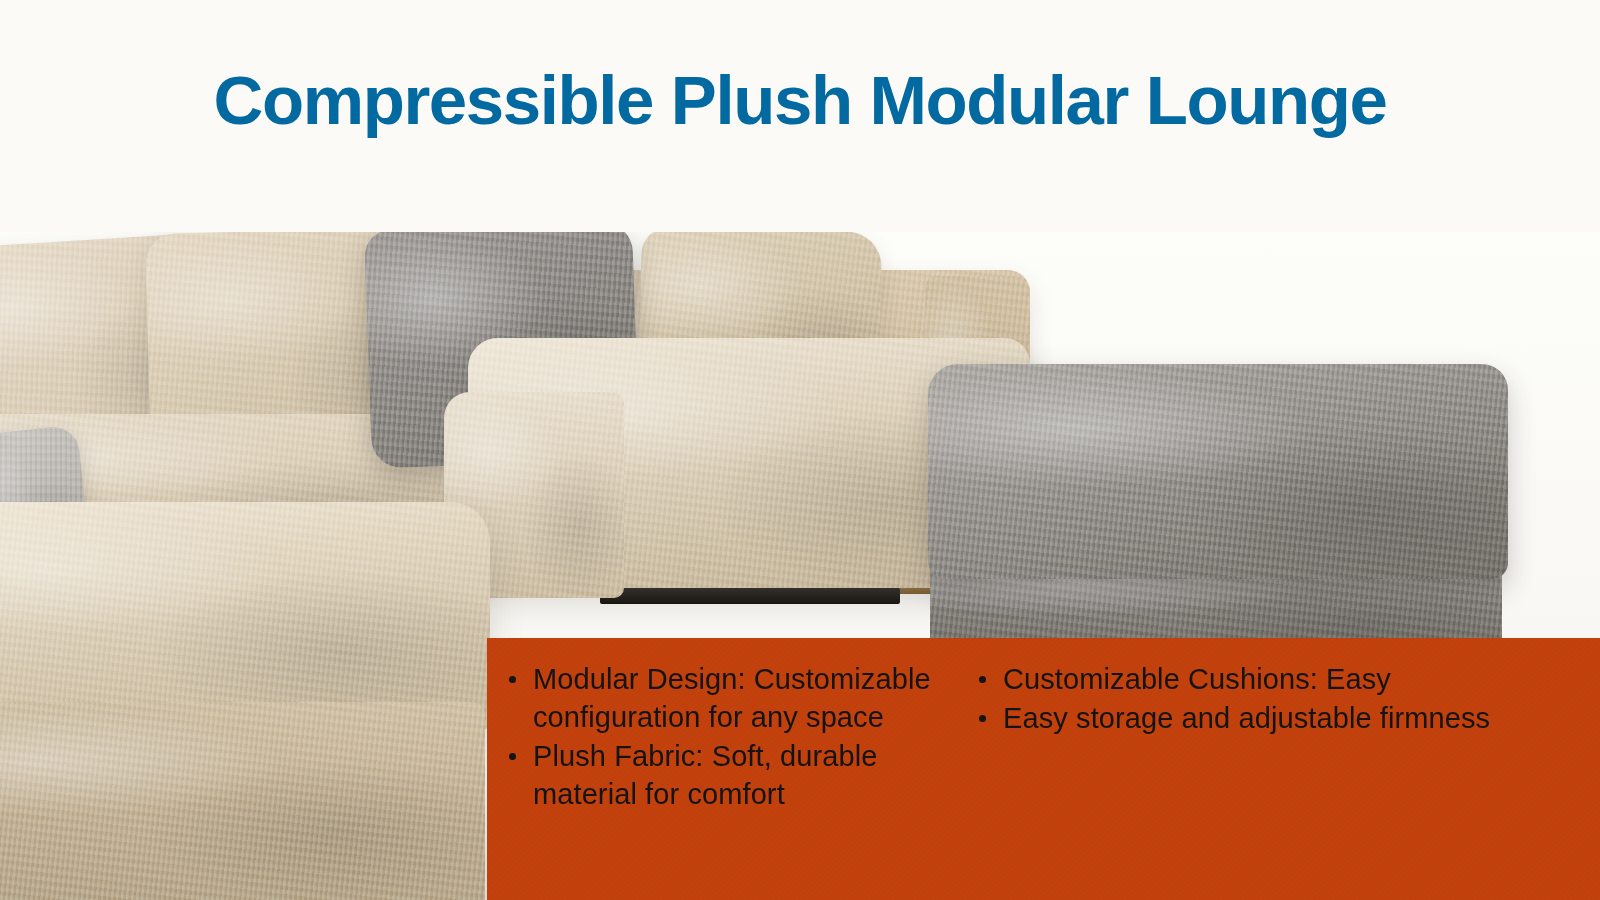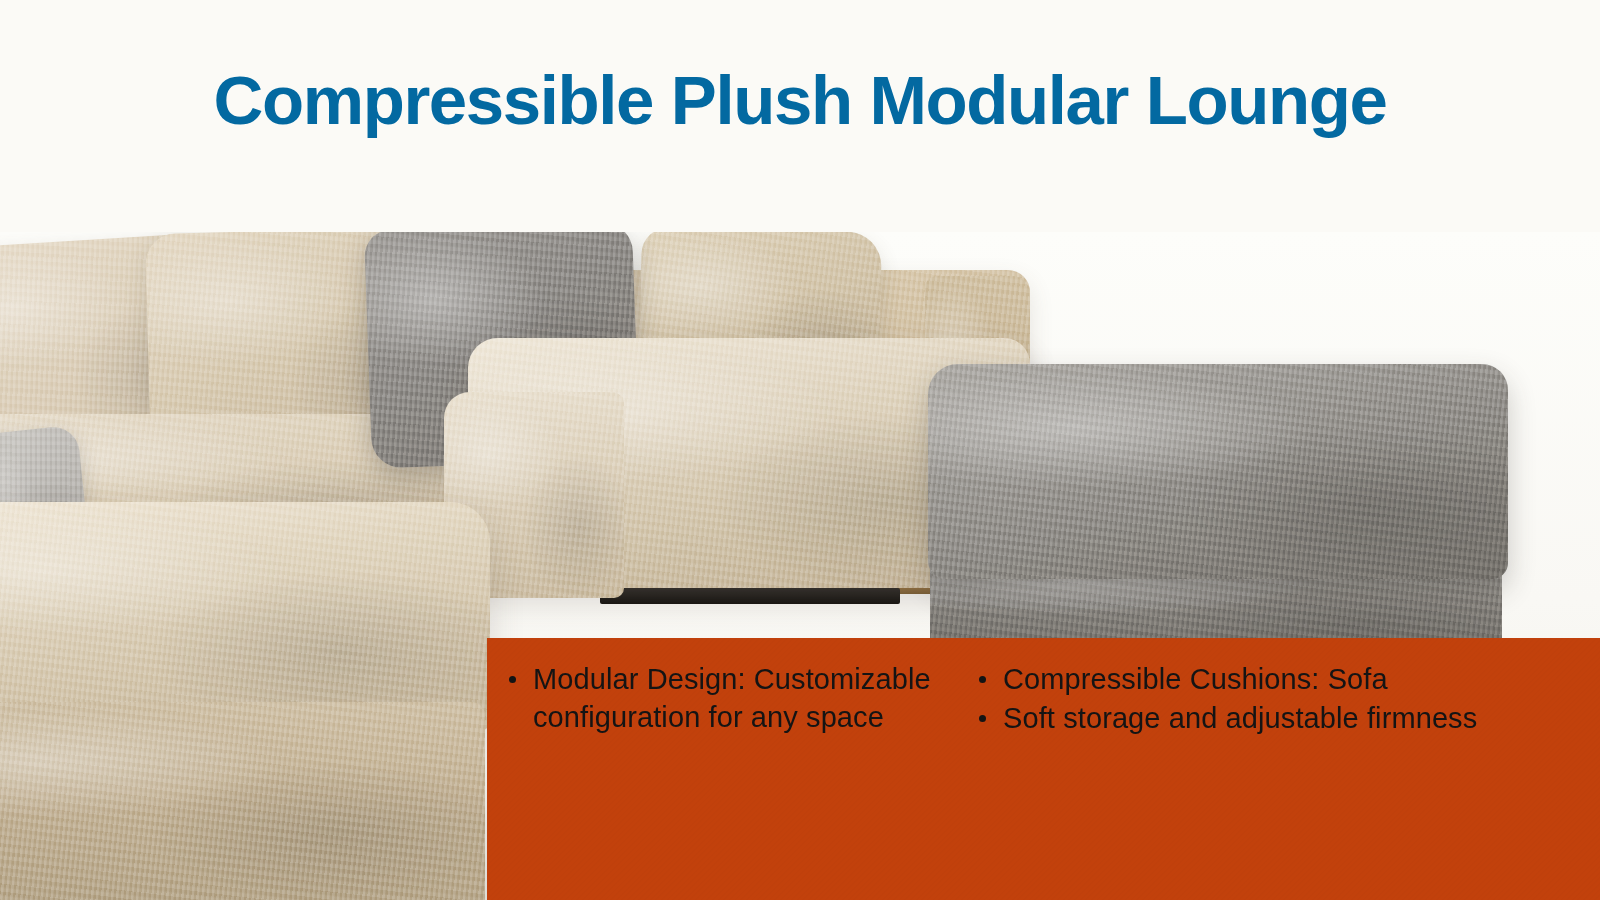--- a/index.html
+++ b/index.html
@@ -248,30 +248,34 @@
   </div>
 
   <div id="text-panel">
 
     <div class="bullet-col" id="bullets-left">
       <ul class="bullets">
         <li>
           <span class="dot"></span>
           <span>Modular Design: Customizable configuration for any space</span>
         </li>
+        <li>
+          <span class="dot"></span>
+          <span>Plush Fabric: Soft, durable material for comfort</span>
+        </li>
       </ul>
     </div>
 
     <div class="bullet-col" id="bullets-right">
       <ul class="bullets">
         <li>
           <span class="dot"></span>
-          <span>Compressible Cushions: Sofa</span>
-        </li>
-        <li>
-          <span class="dot"></span>
-          <span>Soft storage and adjustable firmness</span>
+          <span>Customizable Cushions: Easy</span>
+        </li>
+        <li>
+          <span class="dot"></span>
+          <span>Easy storage and adjustable firmness</span>
         </li>
       </ul>
     </div>
 
   </div>
 </div>
 
 </body></html>

